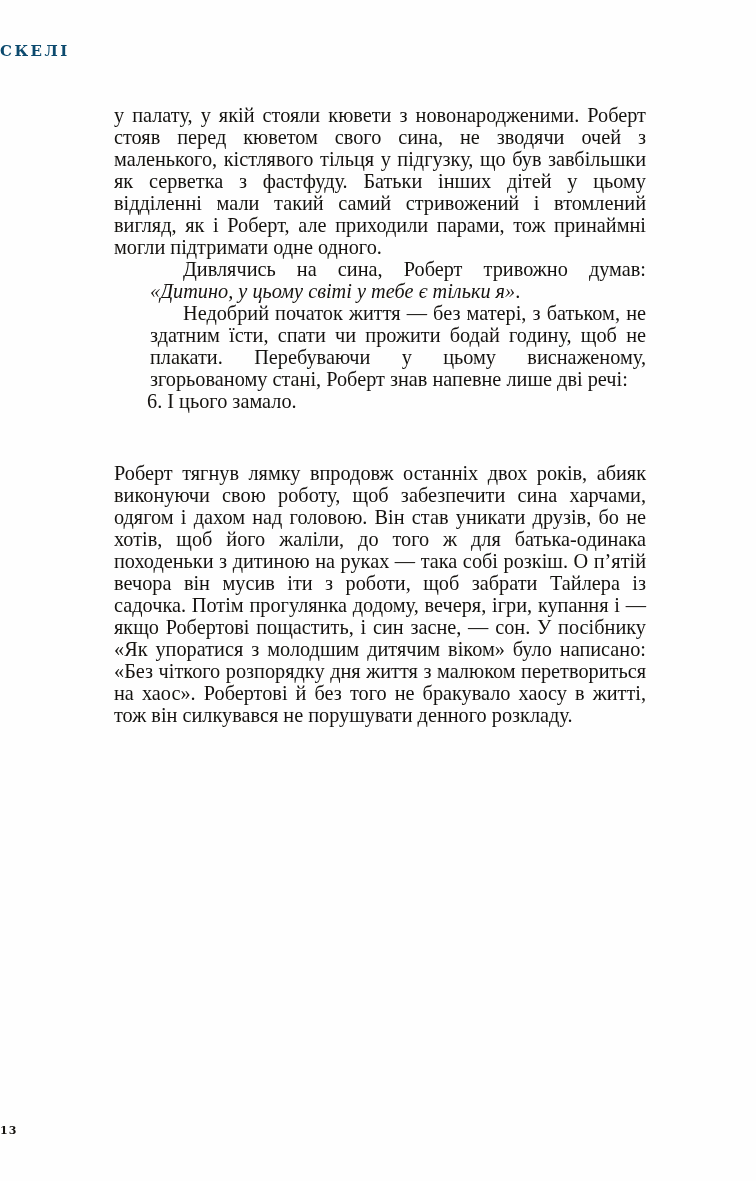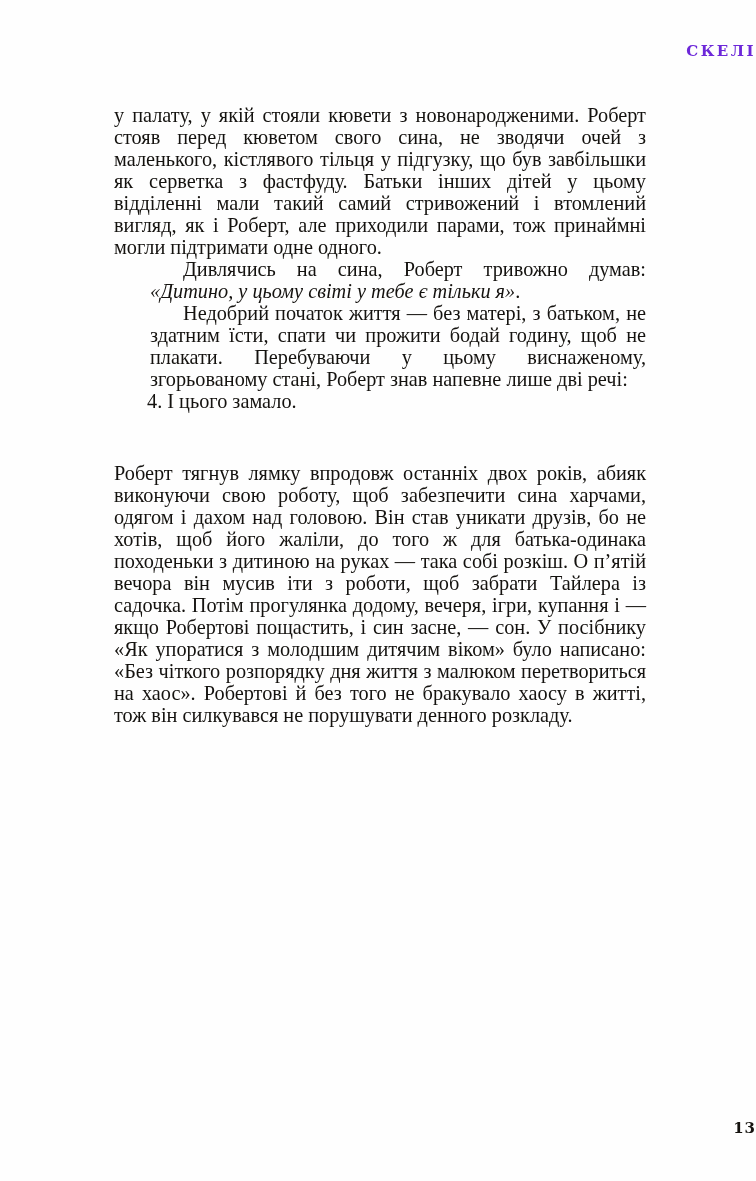--- a/index.html
+++ b/index.html
@@ -18,26 +18,26 @@
   .page {
     position: absolute;
     inset: 0;
     background: #fefefe;
   }
   .running-head {
     position: absolute;
     top: 42px;
     left: 0;
     right: 0;
-    text-align: right;
+    text-align: left;
     font-family: "DejaVu Serif", "Liberation Serif", serif;
     font-size: 15px;
     font-weight: 700;
     letter-spacing: 2.5px;
-    color: #6d28d9;
+    color: #0c4a6e;
   }
   .text-block {
     position: absolute;
     top: 104px;
     left: 114px;
     width: 532px;
   }
   .text-block p {
     margin: 0;
     font-size: 20.3px;
@@ -61,38 +61,38 @@
     margin-top: 50px;
   }
   .text-block p em {
     font-style: italic;
   }
   .folio {
     position: absolute;
     bottom: 44px;
     left: 0;
     right: 0;
-    text-align: right;
+    text-align: left;
     font-family: "DejaVu Serif", "Liberation Serif", serif;
-    font-size: 15px;
+    font-size: 11px;
     font-weight: 700;
     letter-spacing: 1px;
     color: #15130f;
   }
 </style>
 </head>
 <body>
 
 <div class="page">
 
   <div class="running-head">СКЕЛІ</div>
 
   <div class="text-block">
     <p class="noindent">у палату, у якій стояли кювети з новонародже­ними. Роберт стояв перед кюветом свого сина, не зводячи очей з маленького, кістлявого тільця у підгузку, що був завбільшки як серветка з фаст­фуду. Батьки інших дітей у цьому відділенні мали такий самий стривожений і втомлений вигляд, як і Роберт, але приходили парами, тож принаймні могли підтримати одне одного.</p>
     <p class="indent"><span>Дивлячись на сина, Роберт тривожно думав: </span><em>«Дитино, у цьому світі у тебе є тільки я»</em><span>.</span></p>
     <p class="indent">Недобрий початок життя — без матері, з бать­ком, не здатним їсти, спати чи прожити бодай годину, щоб не плакати. Перебуваючи у цьому виснаженому, згорьованому стані, Роберт знав на­певне лише дві речі:</p>
-    <p class="list">4. І цього замало.</p>
+    <p class="list">6. І цього замало.</p>
     <p class="noindent gap-before">Роберт тягнув лямку впродовж останніх двох ро­ків, абияк виконуючи свою роботу, щоб забезпечи­ти сина харчами, одягом і дахом над головою. Він став уникати друзів, бо не хотів, щоб його жаліли, до того ж для батька-одинака походеньки з дити­ною на руках — така собі розкіш. О п’ятій вечора він мусив іти з роботи, щоб забрати Тайлера із садочка. Потім прогулянка додому, вечеря, ігри, купання і — якщо Робертові пощастить, і син за­сне, — сон. У посібнику «Як упоратися з молод­шим дитячим віком» було написано: «Без чіткого розпорядку дня життя з малюком перетвориться на хаос». Робертові й без того не бракувало хаосу в житті, тож він силкувався не порушувати денно­го розкладу.</p>
   </div>
 
   <div class="folio">13</div>
 
 </div>
 
 </body></html>

